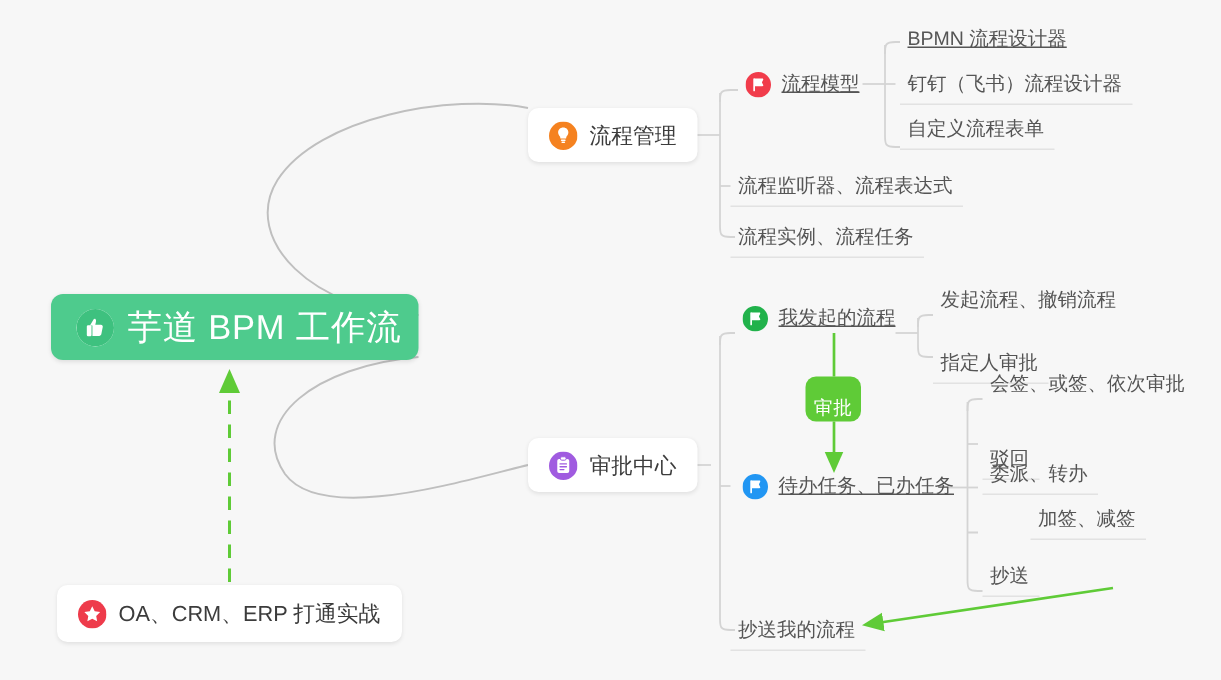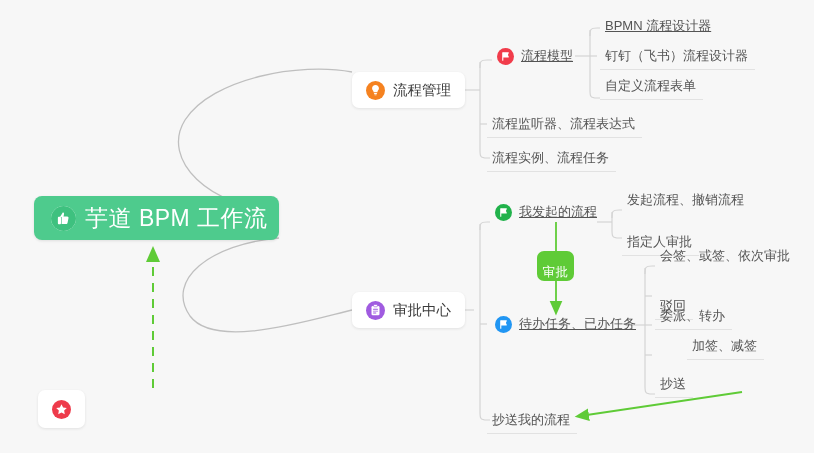--- a/index.html
+++ b/index.html
@@ -279,15 +279,16 @@
     <span>审批</span>
   </div>
 
   <div class="node card" style="left:38px; top:390px; height:38px;">
     <span class="cicon">
       <svg viewBox="0 0 20 20" width="19" height="19">
         <circle cx="10" cy="10" r="10" fill="#EE3B4B"></circle>
         <path d="M10 4.4 l1.72 3.48 3.84 0.56 -2.78 2.71 0.66 3.83 -3.44 -1.81 -3.44 1.81 0.66 -3.83 -2.78 -2.71 3.84 -0.56 z" fill="#ffffff"></path>
       </svg>
     </span>
+    <span class="label">OA、CRM、ERP 打通实战</span>
   </div>
 
 </div>
 
 </body></html>

